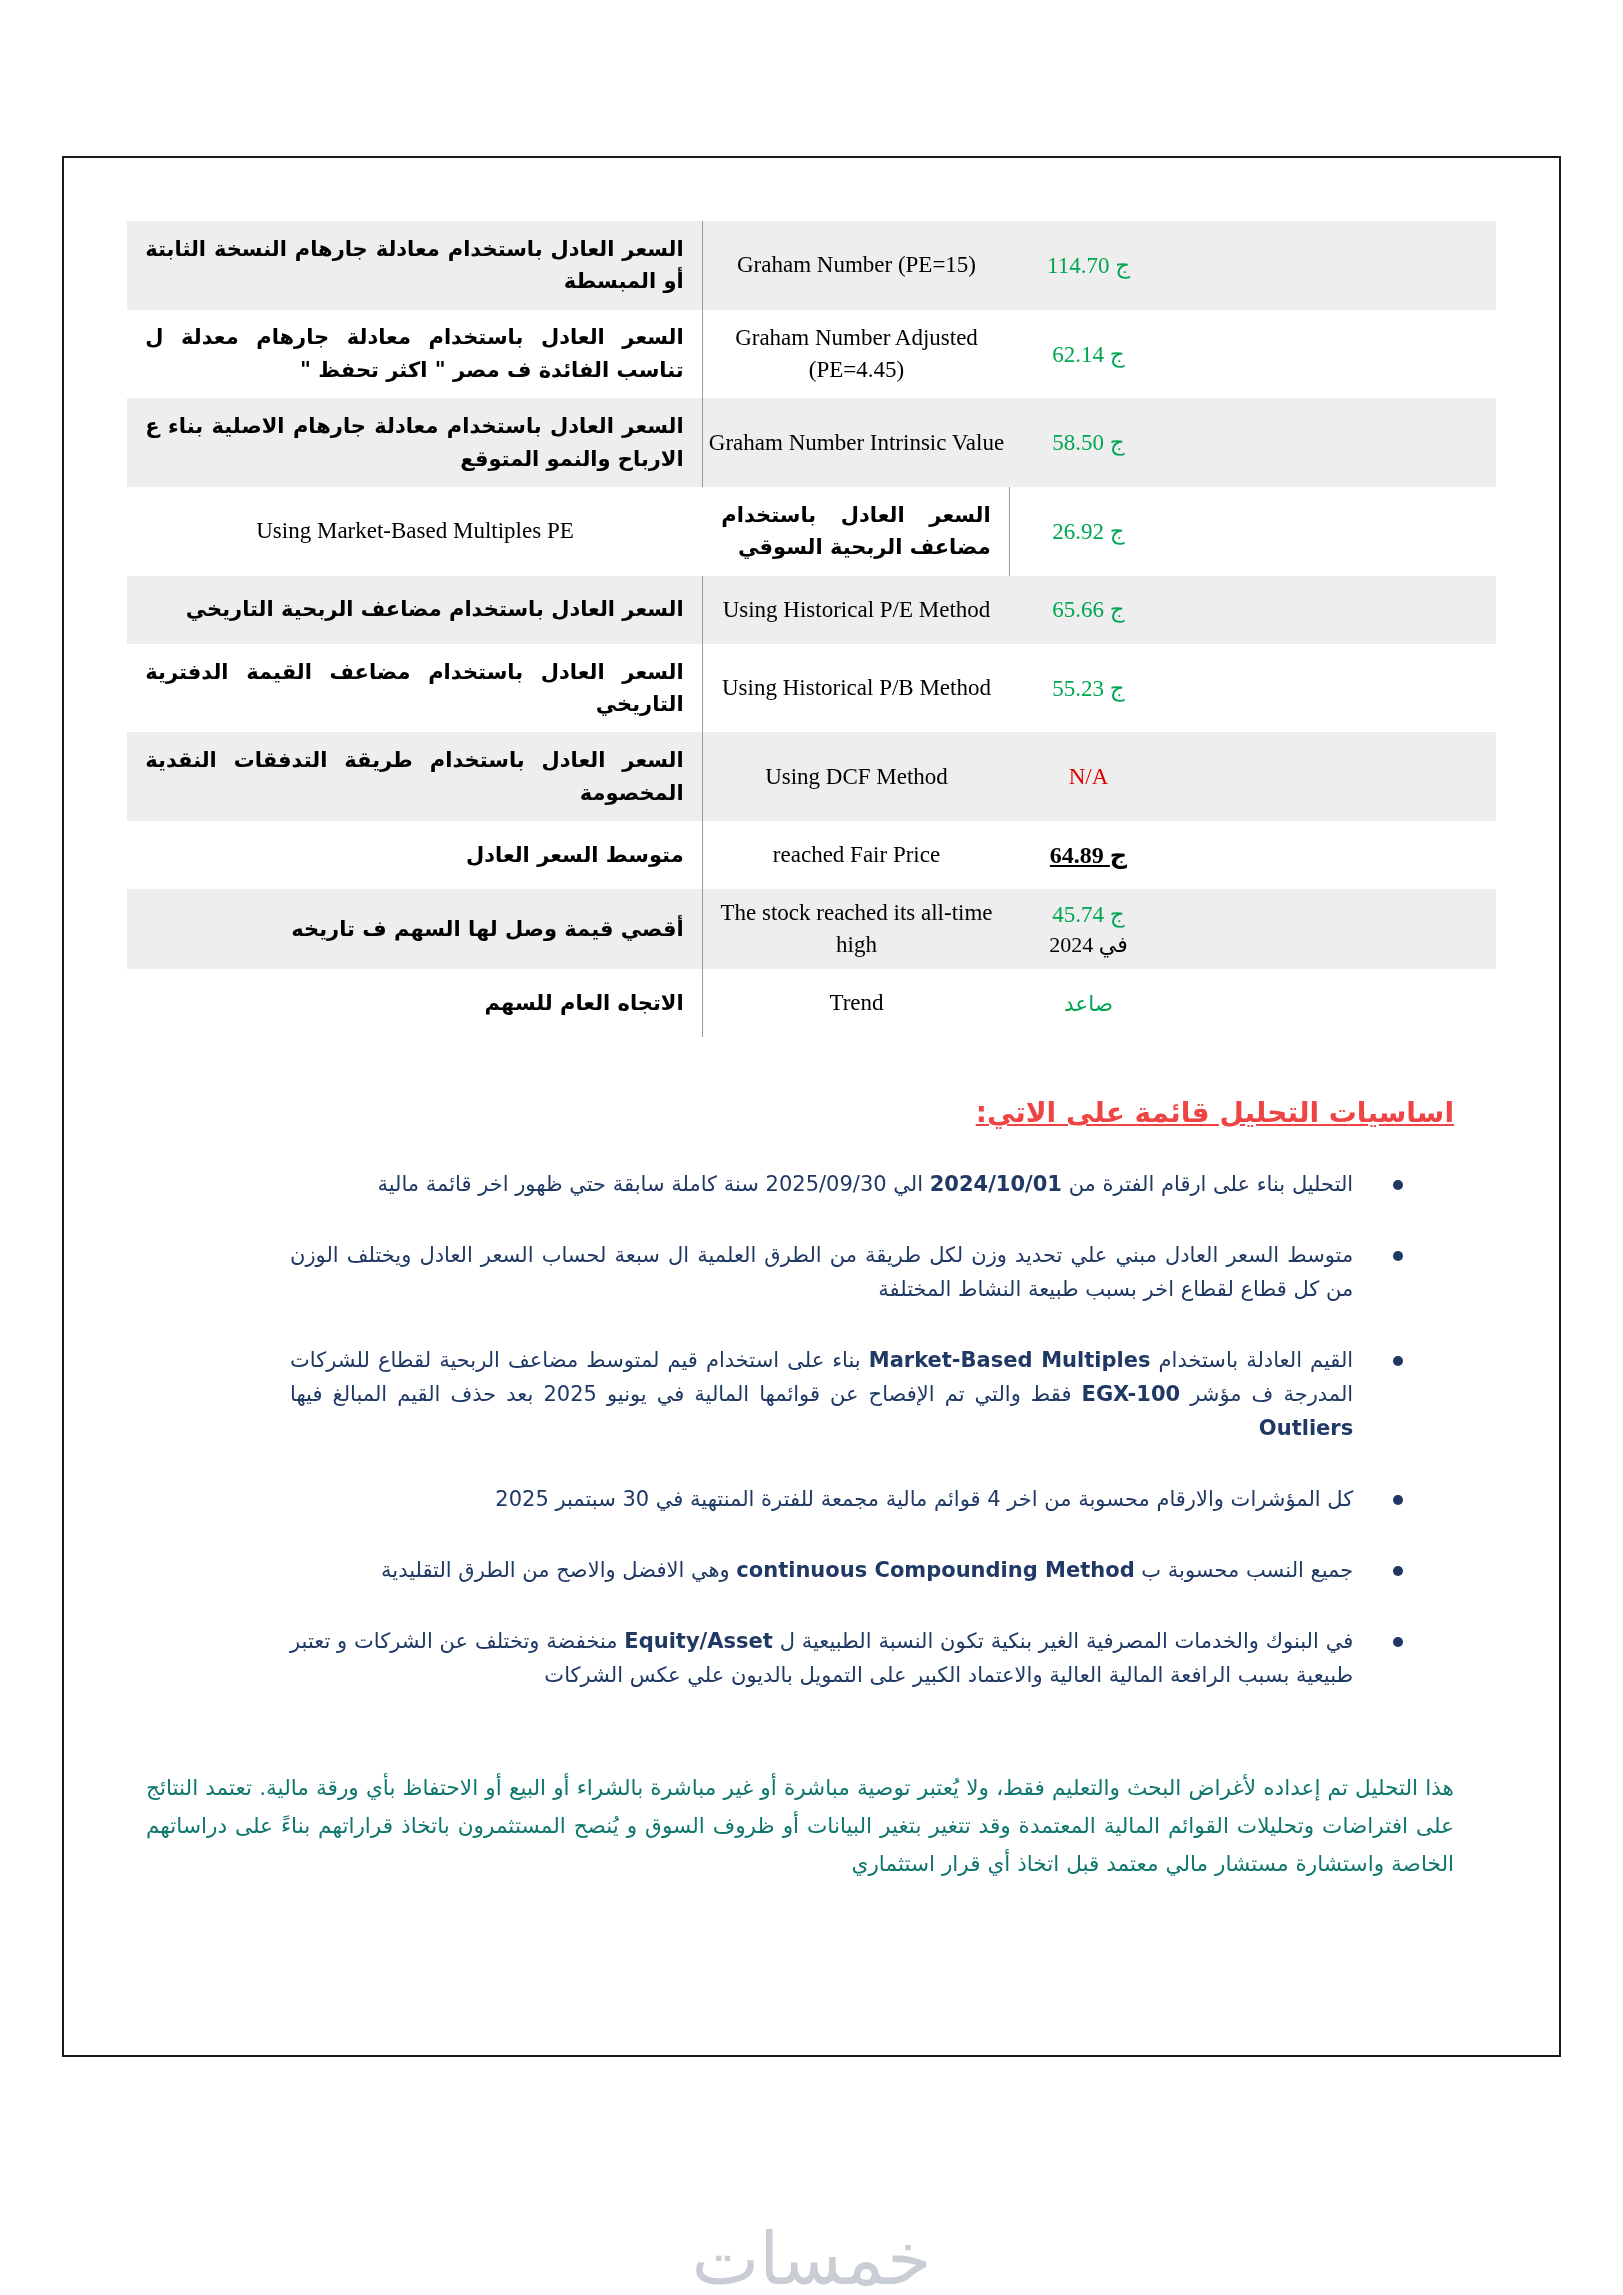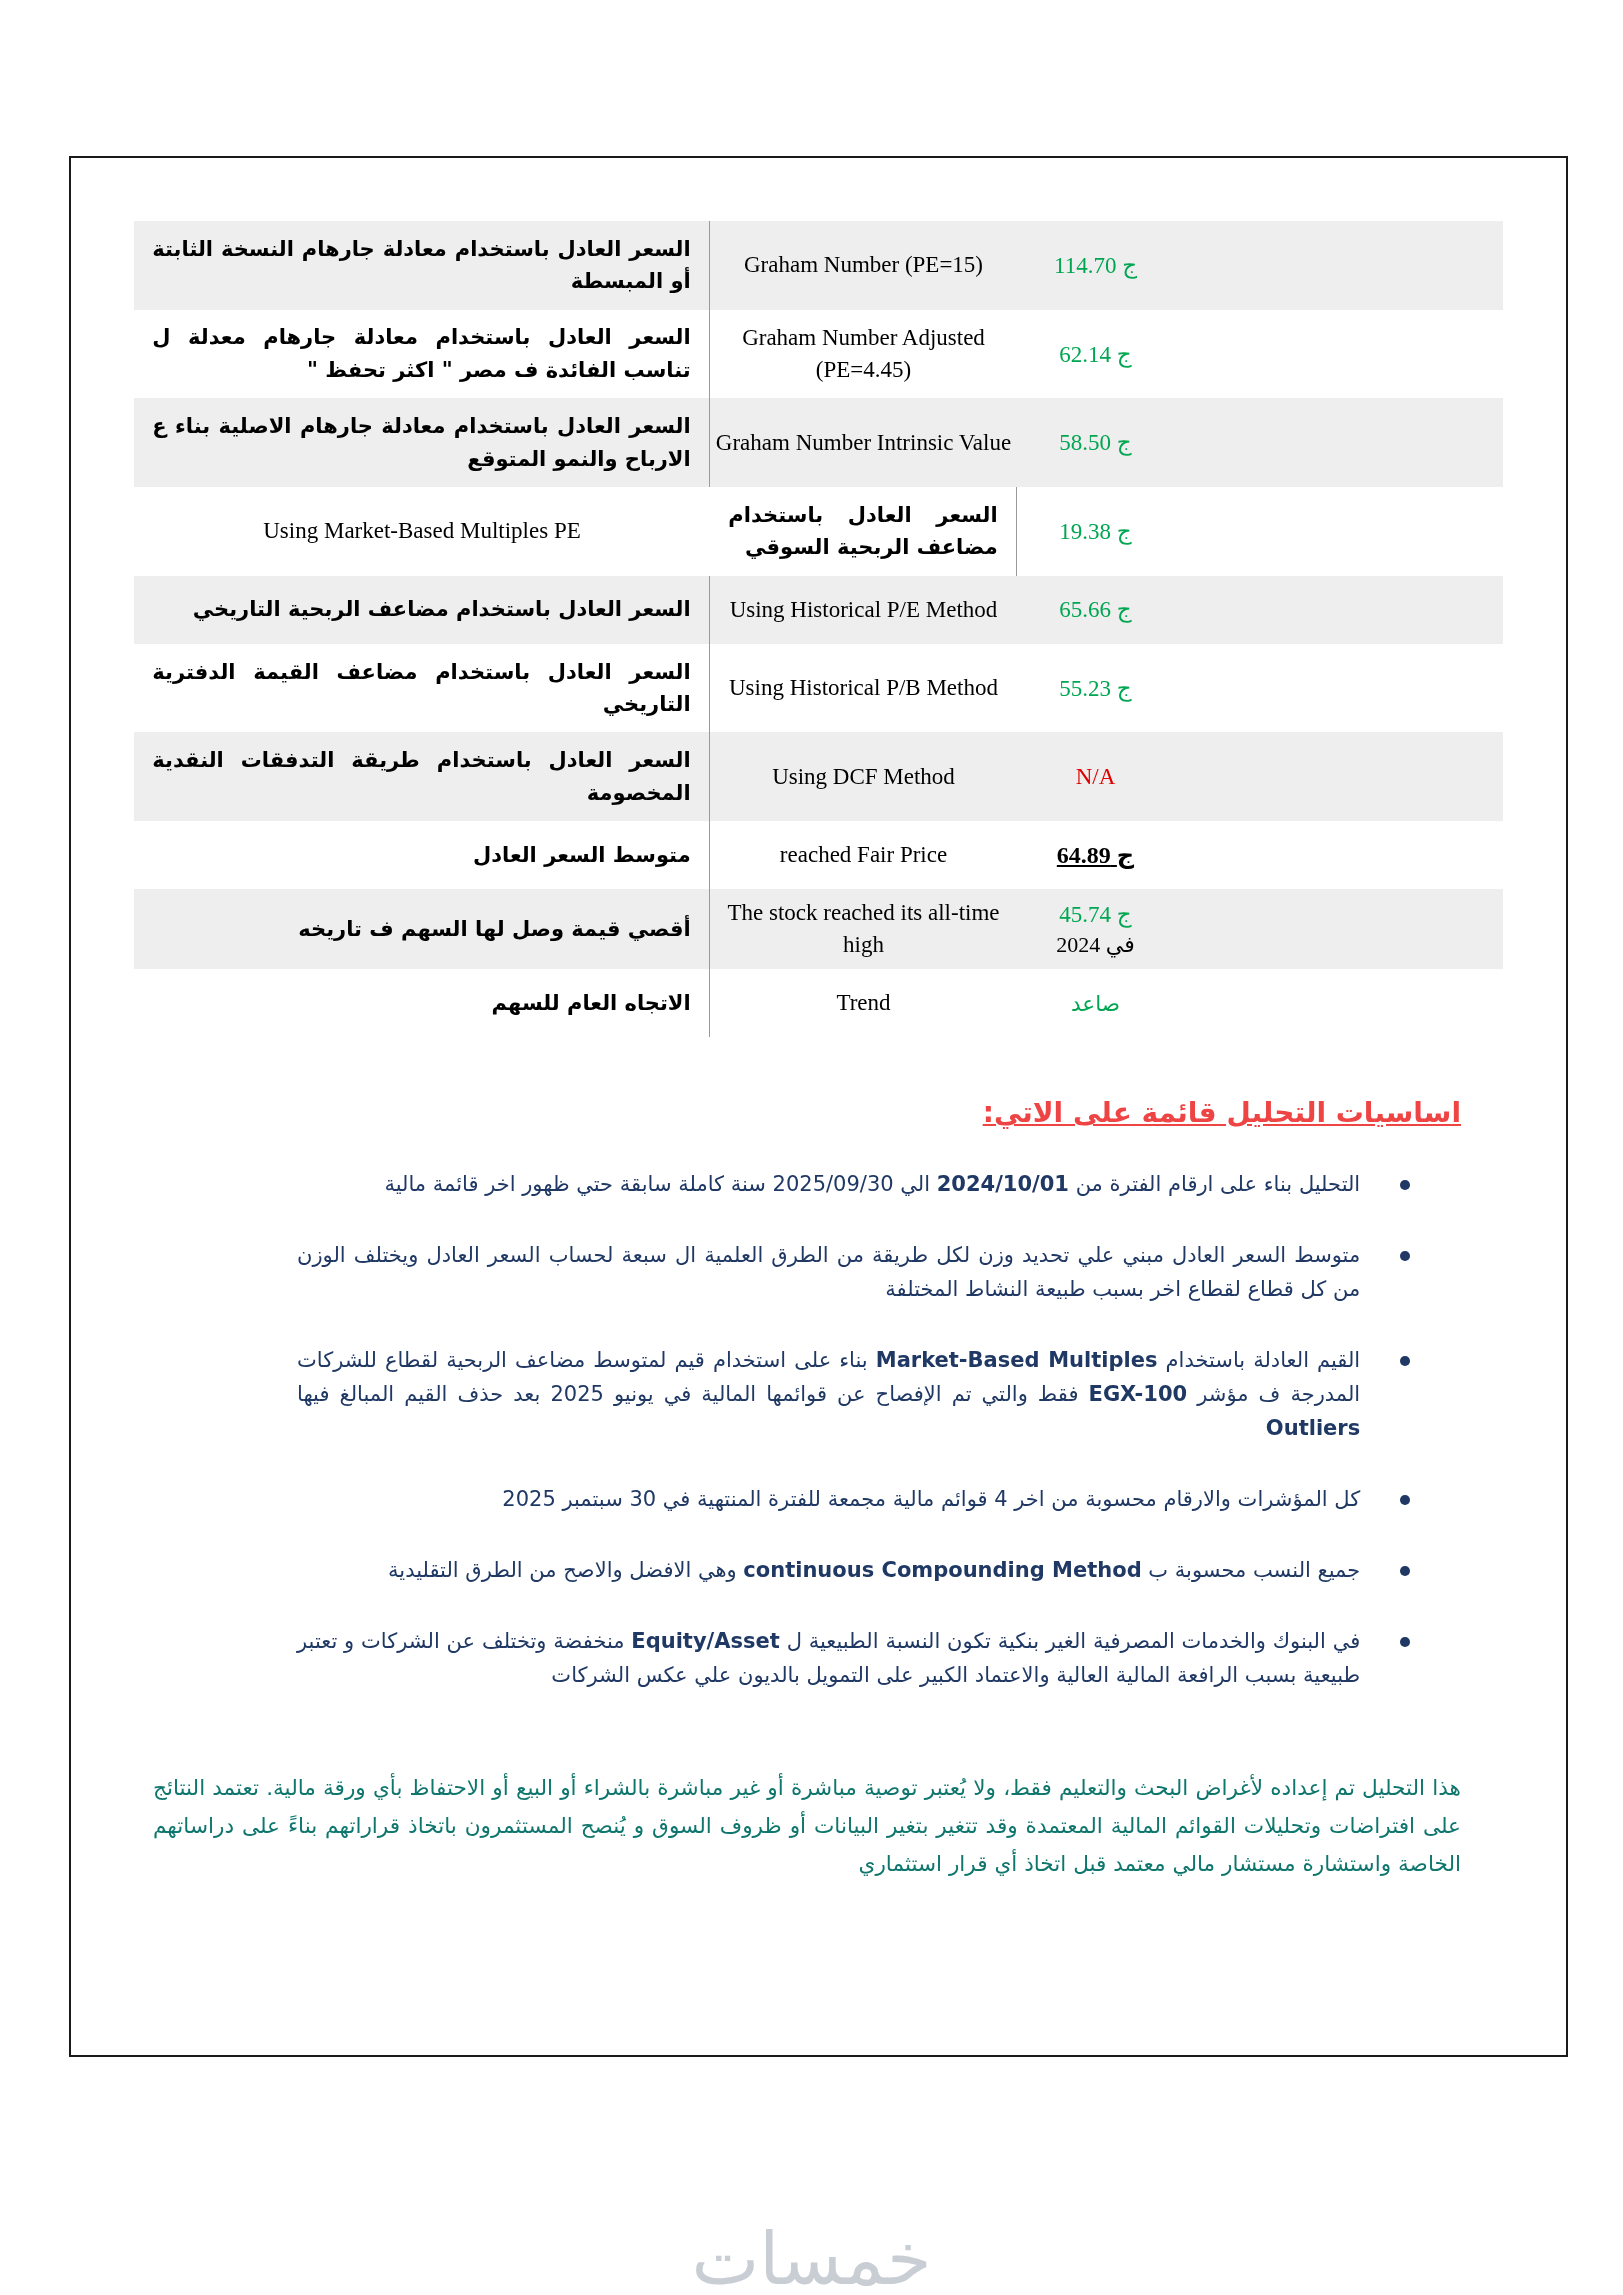--- a/index.html
+++ b/index.html
@@ -2,21 +2,21 @@
 <html lang="ar" style="font-size:10.5px"><head>
 <meta charset="utf-8">
 <style>
   * { margin:0; padding:0; box-sizing:border-box; }
   html,body { background:#ffffff; }
   body {
     width:1623px; height:2295px; position:relative;
     font-family:"DejaVu Sans", sans-serif; color:#000;
   }
   .frame {
-    position:absolute; left:69px; top:156px; width:1499px; height:1901px;
+    position:absolute; left:62px; top:156px; width:1499px; height:1901px;
     border:2px solid var(--c-border,#1a1a1a); background:#fff;
   }
 
   
   .ftable { margin:63px 63px 0 63px; }
   .trow {
     display:grid;
     grid-template-columns:576px 307px 157px 1fr;
   }
   .trow.shade { background:var(--c-row_shade,#eeeeee); }
@@ -128,21 +128,21 @@
     </div>
 
     <div class="trow">
       <div class="cell c-en">
           <div class="t">Using Market-Based Multiples PE</div>
         </div>
       <div class="cell c-ar">
           <div class="t">السعر العادل باستخدام مضاعف الربحية السوقي</div>
         </div>
       <div class="cell c-val v-green">
-          <div class="t"><span class="num"><span>ج</span> <span>19.38</span></span></div>
+          <div class="t"><span class="num"><span>ج</span> <span>26.92</span></span></div>
         </div>
       <div class="cell"></div>
     </div>
 
     <div class="trow shade">
       <div class="cell c-ar">
           <div class="t">السعر العادل باستخدام مضاعف الربحية التاريخي</div>
         </div>
       <div class="cell c-en">
           <div class="t">Using Historical P/E Method</div>

